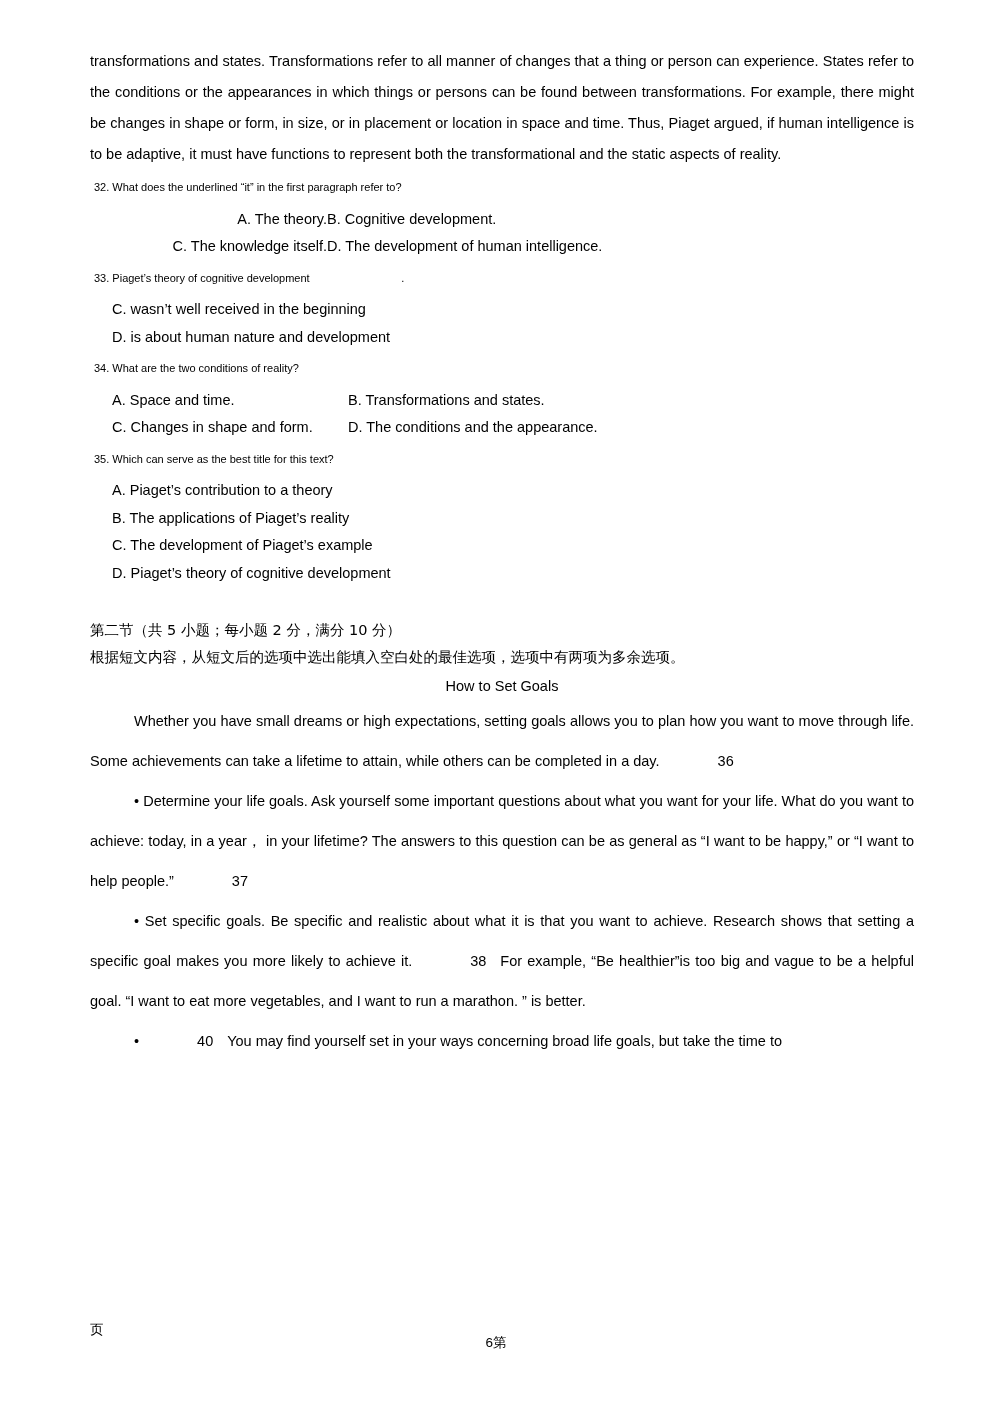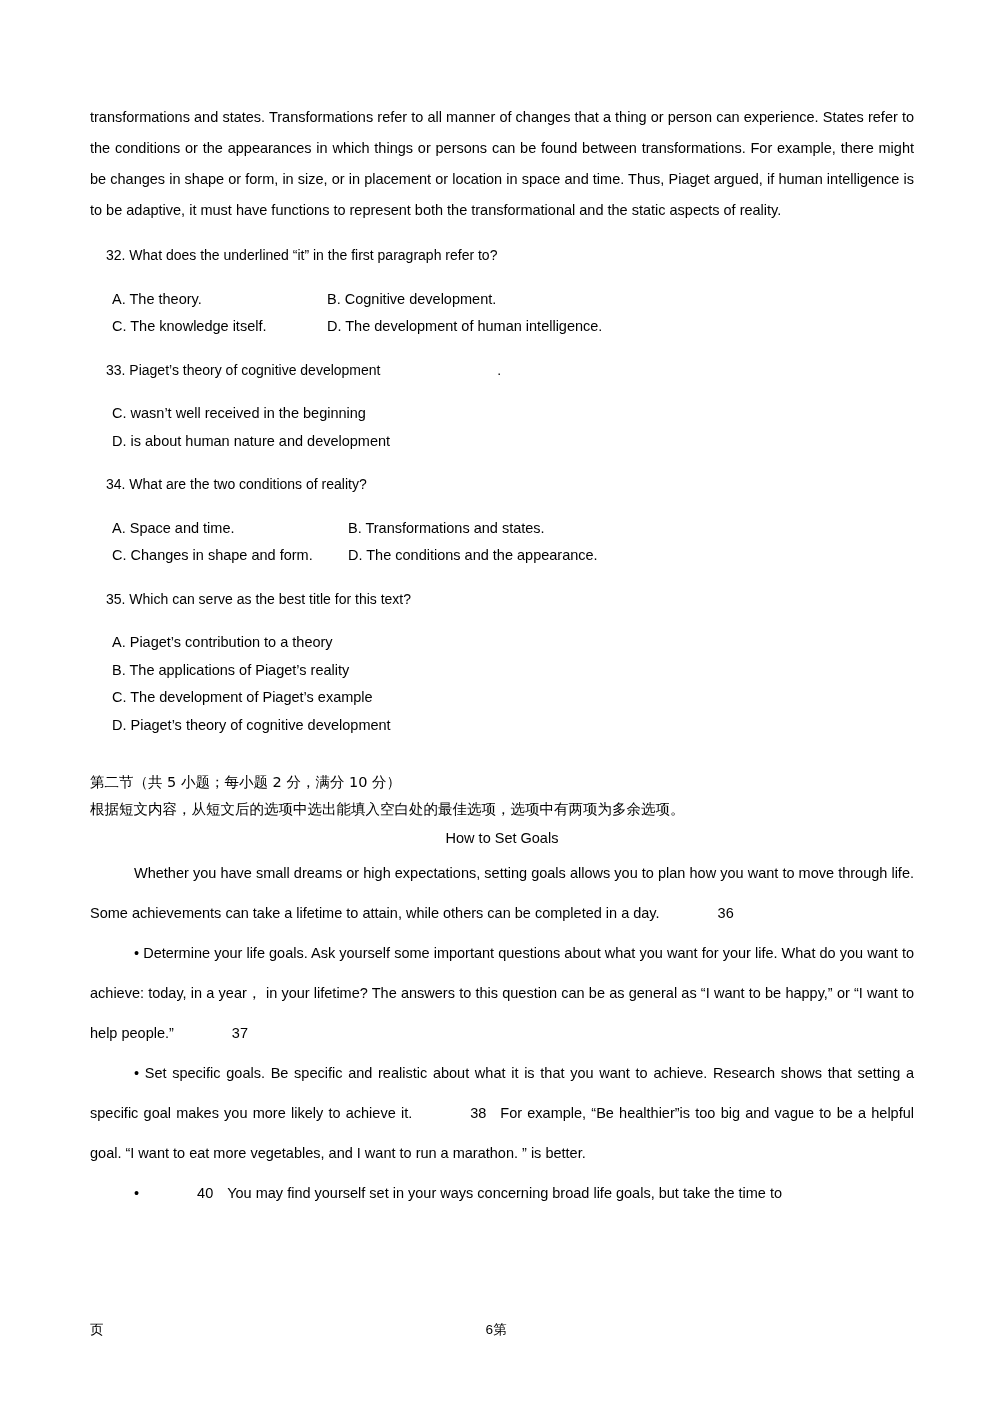--- a/index.html
+++ b/index.html
@@ -12,49 +12,50 @@
     height: 1403px;
     font-family: "Liberation Sans", sans-serif;
     color: #000000;
     position: relative;
   }
   .page {
     position: relative;
     width: 992px;
     height: 1403px;
     box-sizing: border-box;
-    padding: 102px 78px 0 90px;
+    padding: 46px 78px 0 90px;
   }
   .para {
     font-size: 14.5px;
     line-height: 31px;
     text-align: justify;
     text-justify: inter-word;
     margin: 0;
   }
   .para-justify {
     text-align: justify;
     text-align-last: left;
   }
   .q-stem {
-    font-size: 14px;
+    font-size: 11px;
     line-height: 27.5px;
-    margin: 16px;
+    margin: 4px;
     white-space: pre;
   }
   .opt-row {
     font-size: 14.5px;
     line-height: 27.5px;
     margin: 0;
     padding-left: 22px;
     white-space: pre;
   }
   .opt-col-a {
     display: inline-block;
     width: 215px;
+    text-align: right;
   }
   .opt-col-a-wide {
     display: inline-block;
     width: 236px;
   }
   .spacer-lg { height: 30px; }
   .cn-line {
     font-family: "DejaVu Sans", "Liberation Sans", sans-serif;
     font-size: 14.5px;
     line-height: 27px;
@@ -98,23 +99,23 @@
     position: absolute;
     left: 90px;
     top: 0;
     font-family: "DejaVu Sans", "Liberation Sans", sans-serif;
     font-size: 13.5px;
   }
   .footer-center {
     position: absolute;
     left: 0;
     right: 0;
-    top: 0;
+    top: 13px;
     text-align: center;
-    font-family: Liberation Mono, monospace;
+    font-family: Liberation Sans, sans-serif;
     font-size: 13.5px;
   }
 </style>
 </head>
 <body>
 
 <div class="page">
 
   <p class="para para-justify">transformations and states. Transformations refer to all manner of changes that a thing or person can experience. States refer to the conditions or the appearances in which things or persons can be found between transformations. For example, there might be changes in shape or form, in size, or in placement or location in space and time. Thus, Piaget argued, if human intelligence is to be adaptive, it must have functions to represent both the transformational and the static aspects of reality.</p>
 

